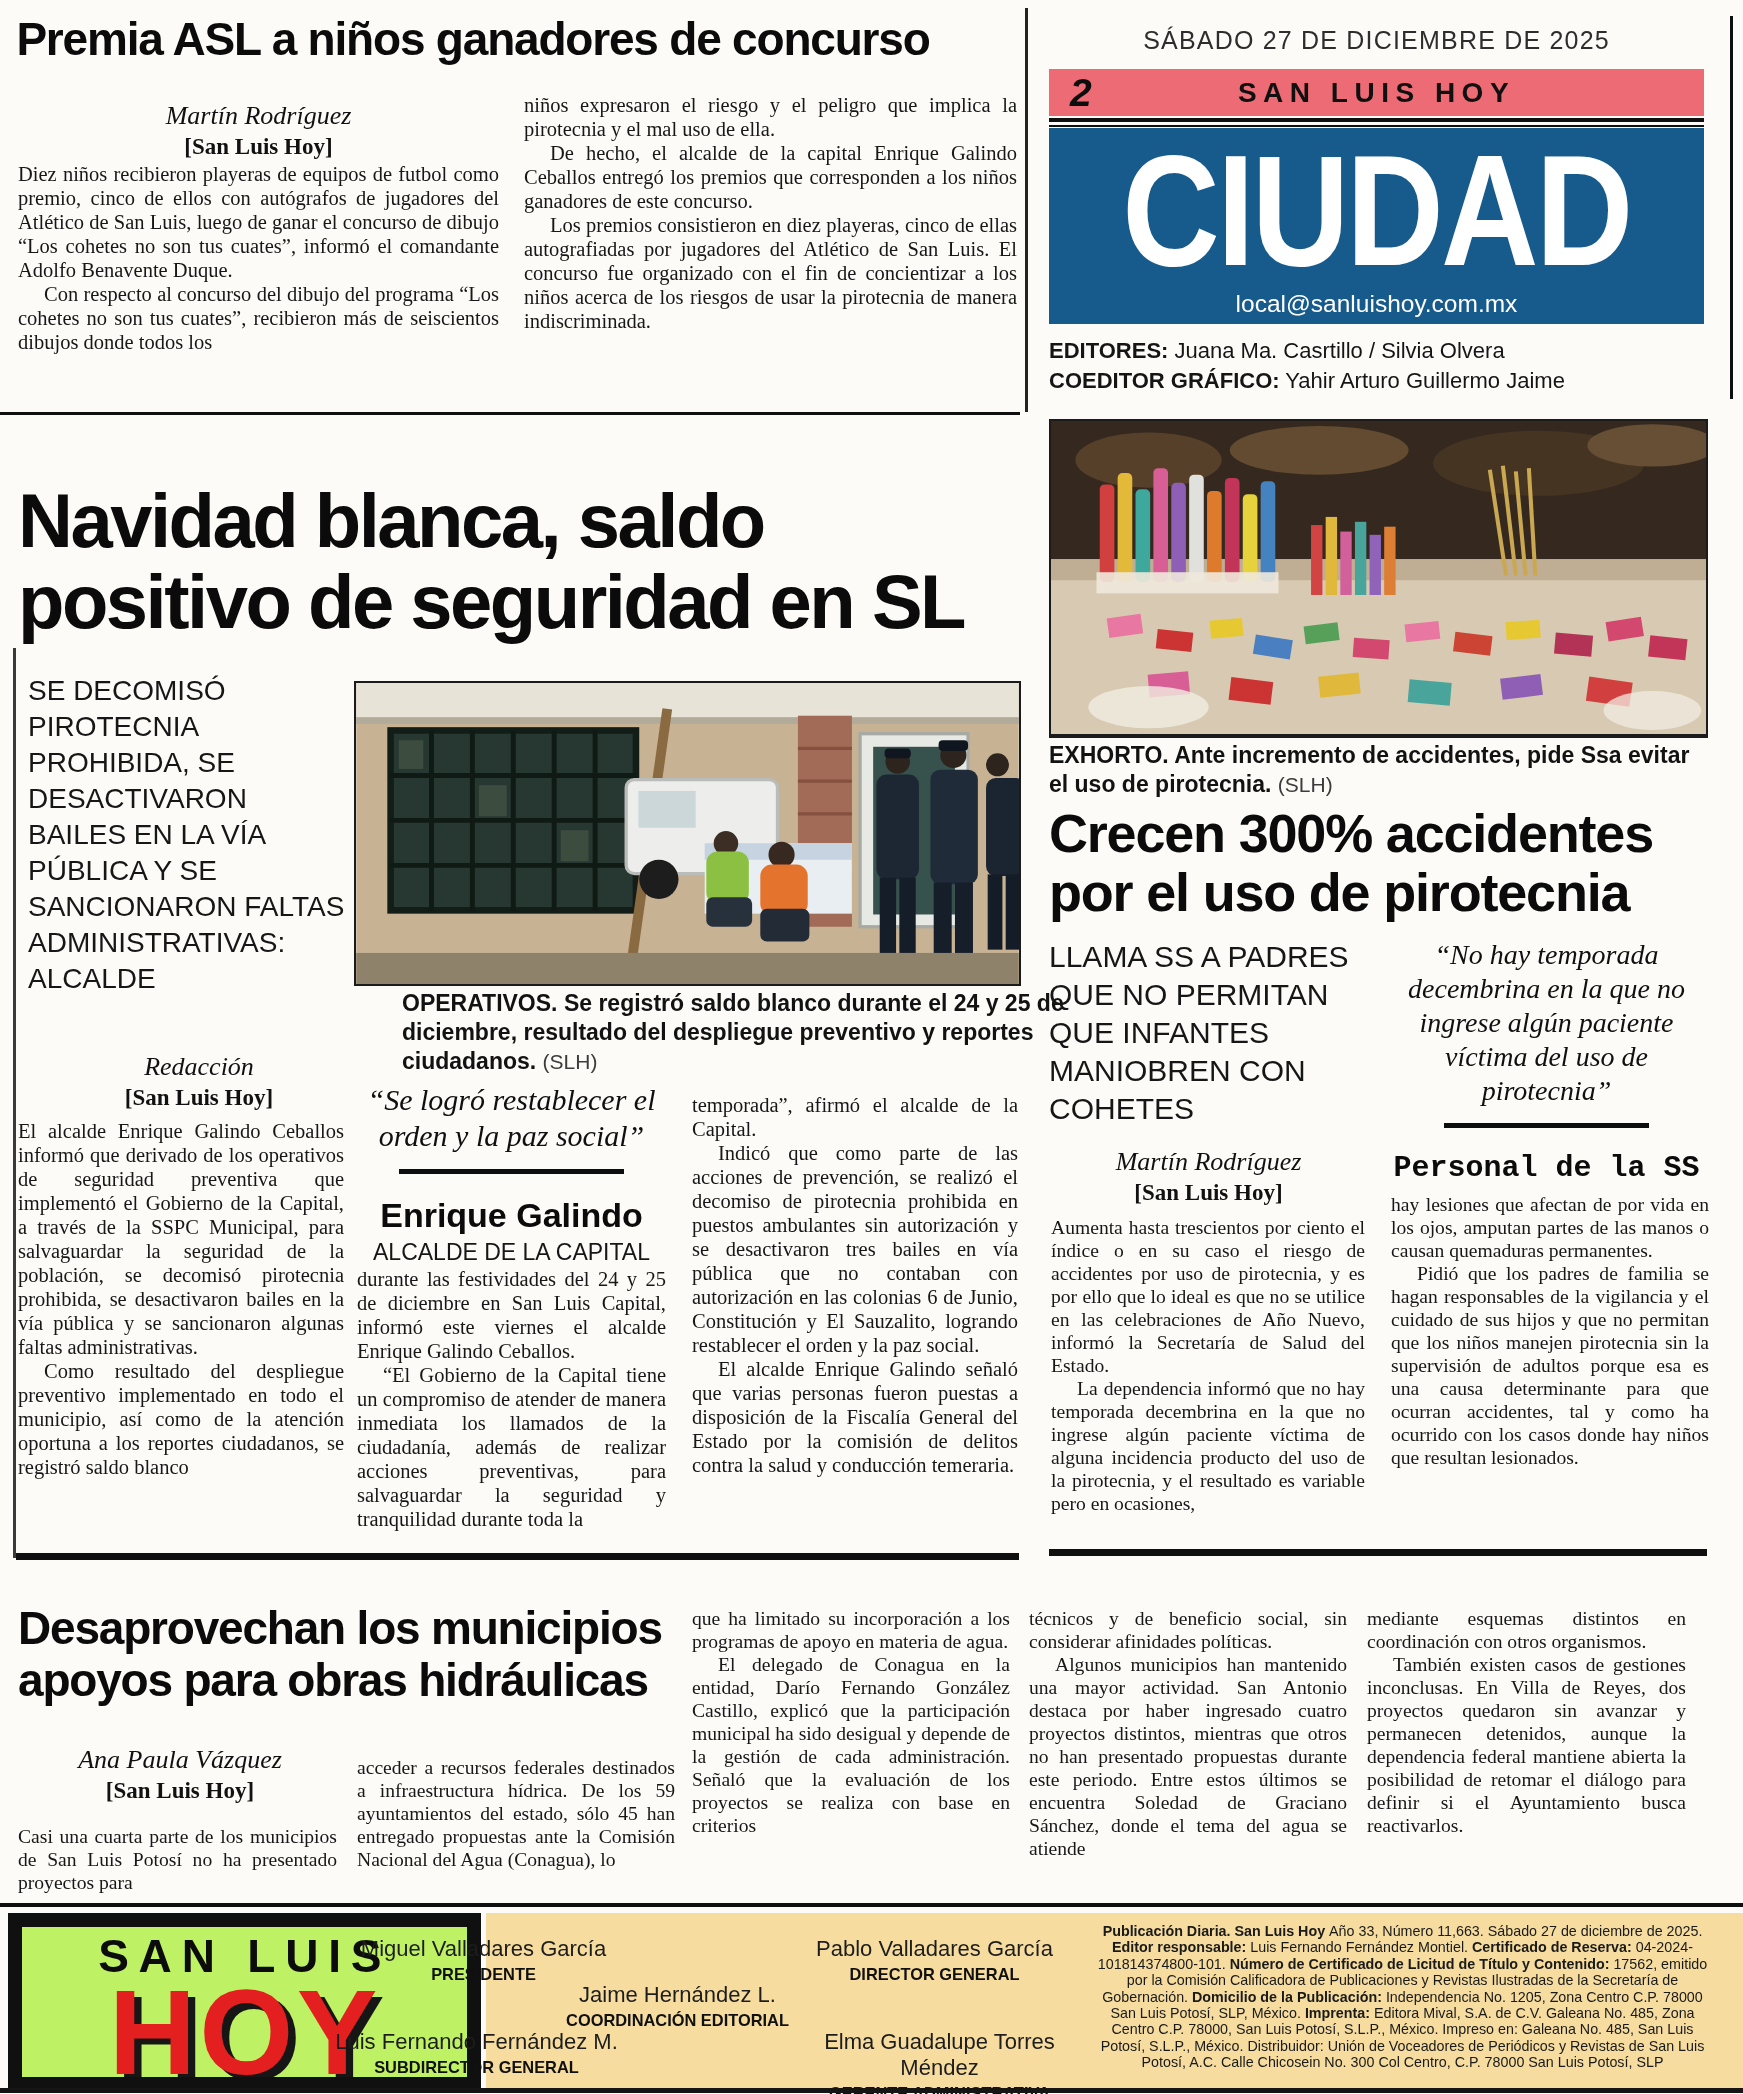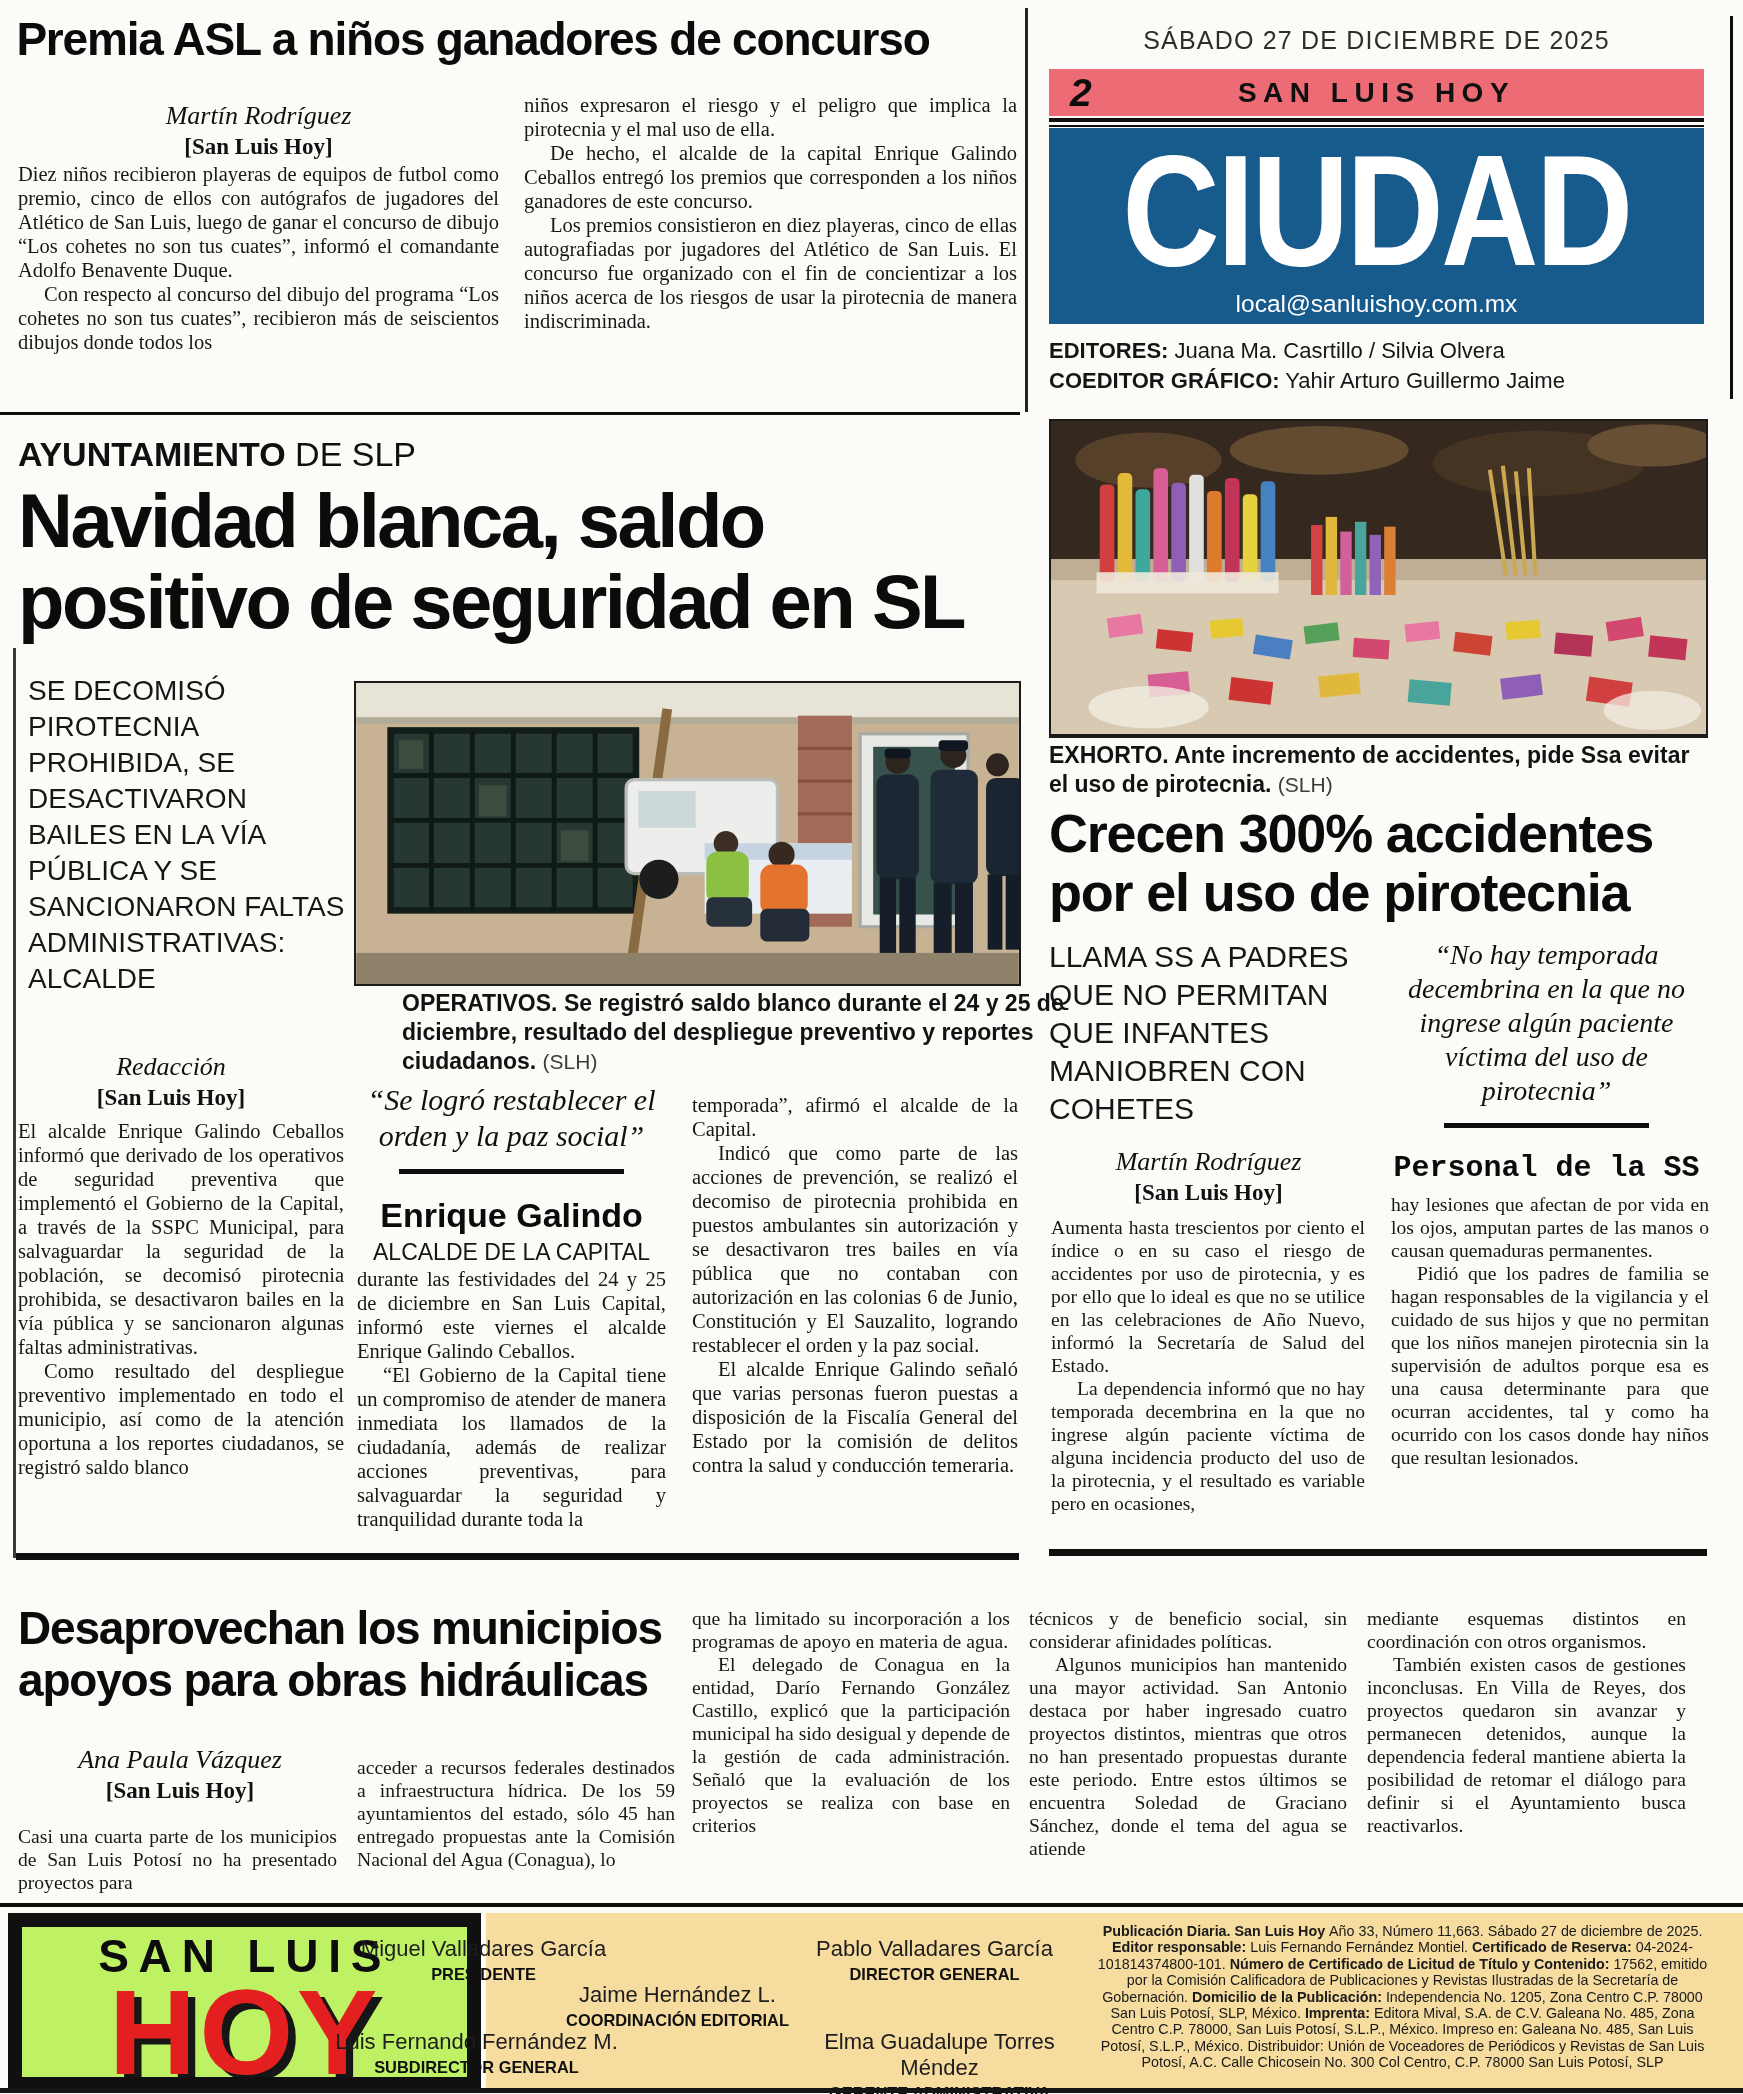--- a/index.html
+++ b/index.html
@@ -99,23 +99,20 @@
     <div class="ciudad-email">local@sanluishoy.com.mx</div>
   </div>
 
   <div class="abs editors" style="left:1049px;top:336px;width:655px;">
     <div><b>EDITORES:</b><span> Juana Ma. Casrtillo / Silvia Olvera</span></div>
     <div><b>COEDITOR GRÁFICO:</b><span> Yahir Arturo Guillermo Jaime</span></div>
   </div>
 
   <div class="abs rule-h" style="left:0;top:412px;width:1020px;height:2.5px;"></div>
 
-  <div class="abs kicker" style="left:18px;top:435px;width:982px;">
-    <b>AYUNTAMIENTO</b><span> DE SLP</span>
-  </div>
   <h1 class="abs hl" style="left:18px;top:480px;width:1002px;font-size:76px;line-height:81px;letter-spacing:-2.5px;">
     <span style="display:block;">Navidad blanca, saldo</span>
     <span style="display:block;">positivo de seguridad en SL</span>
   </h1>
 
   <div class="abs rule-v" style="left:13px;top:648px;width:2.5px;height:910px;background:#3a3a3a;"></div>
 
   <div class="abs deck" style="left:28px;top:673px;width:324px;font-size:28px;line-height:36px;">SE DECOMISÓ PIROTECNIA PROHIBIDA, SE DESACTIVARON BAILES EN LA VÍA PÚBLICA Y SE SANCIONARON FALTAS ADMINISTRATIVAS: ALCALDE</div>
 
   <div class="abs photo-frame" style="left:354px;top:681px;">
@@ -176,21 +173,21 @@
       <rect x="772" y="234" width="18" height="92" fill="#141c27"></rect>
         <rect x="794" y="234" width="18" height="92" fill="#141c27"></rect>
       <rect y="330" width="810" height="38" fill="#8f826b"></rect>
     </svg>
   </div>
 
   <p class="abs caption" style="left:354px;top:989px;width:664px;margin-left:48px;">
     <b>OPERATIVOS.</b><span> Se registró saldo blanco durante el 24 y 25 de diciembre, resultado del despliegue preventivo y reportes ciudadanos. </span><span class="credit">(SLH)</span>
   </p>
 
-  <div class="abs byline" style="left:8px;top:1052px;width:326px;">
+  <div class="abs byline" style="left:36px;top:1052px;width:326px;">
     <div class="by-author">Redacción</div>
     <div class="by-brand">[San Luis Hoy]</div>
   </div>
 
   <div class="abs" style="left:357px;top:1082px;width:309px;">
     <div class="pq">“Se logró restablecer el orden y la paz social”</div>
     <div class="pq-rule"></div>
     <div class="pq-name">Enrique Galindo</div>
     <div class="pq-role">ALCALDE DE LA CAPITAL</div>
   </div>

